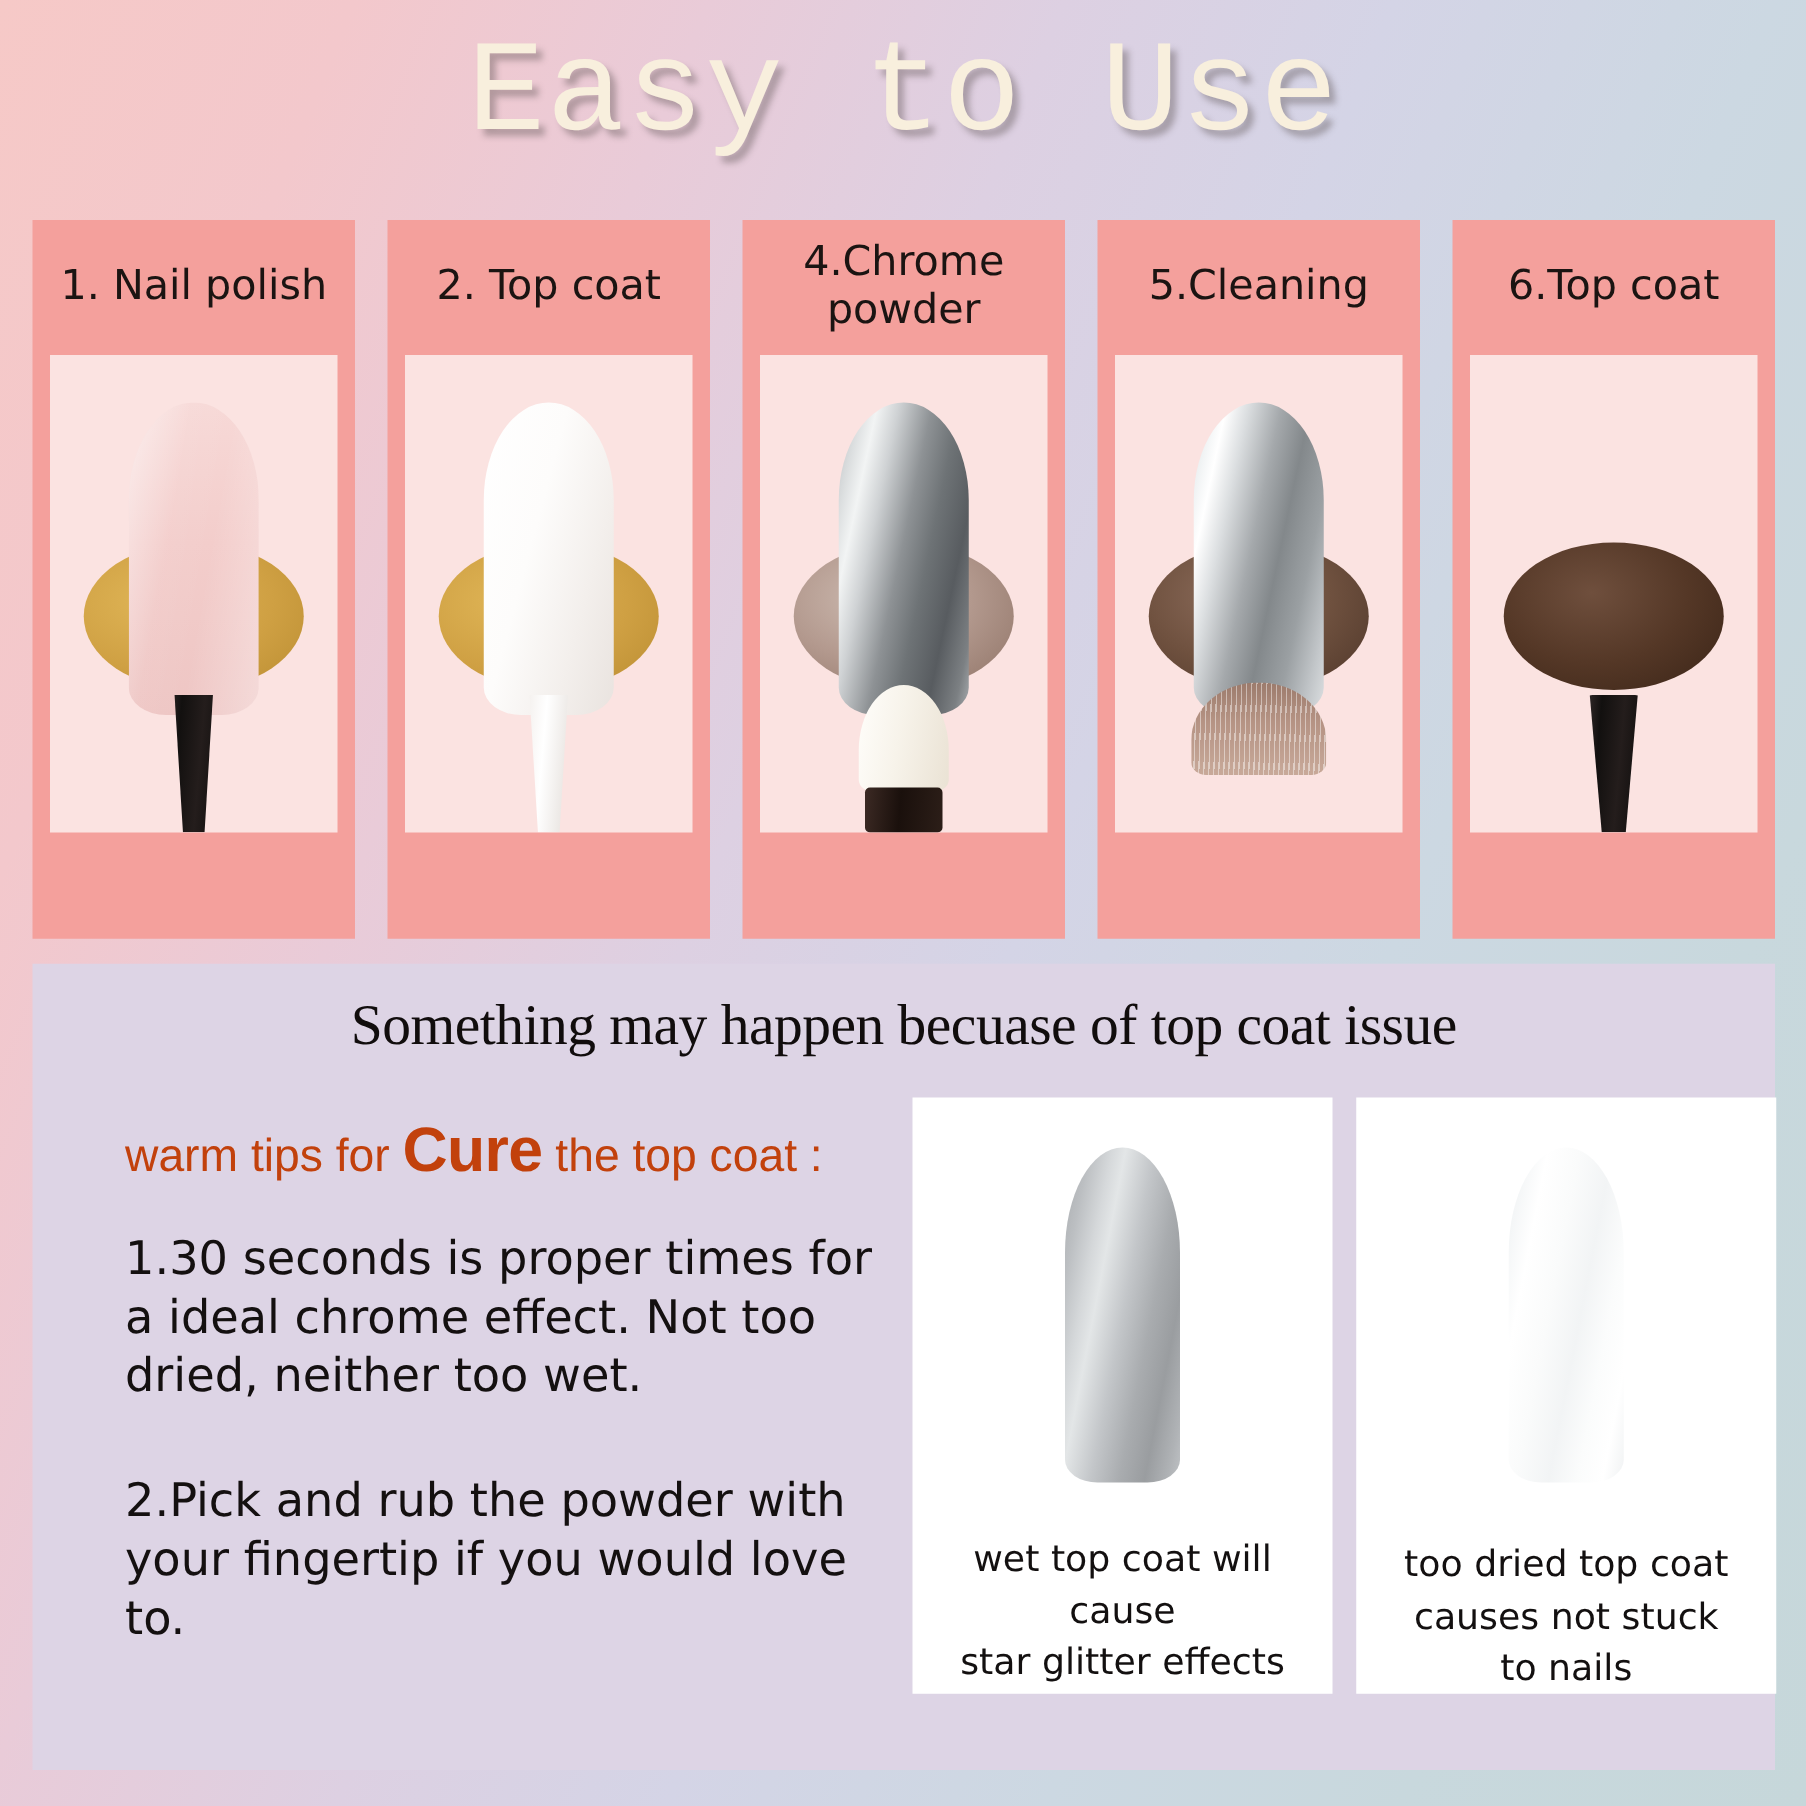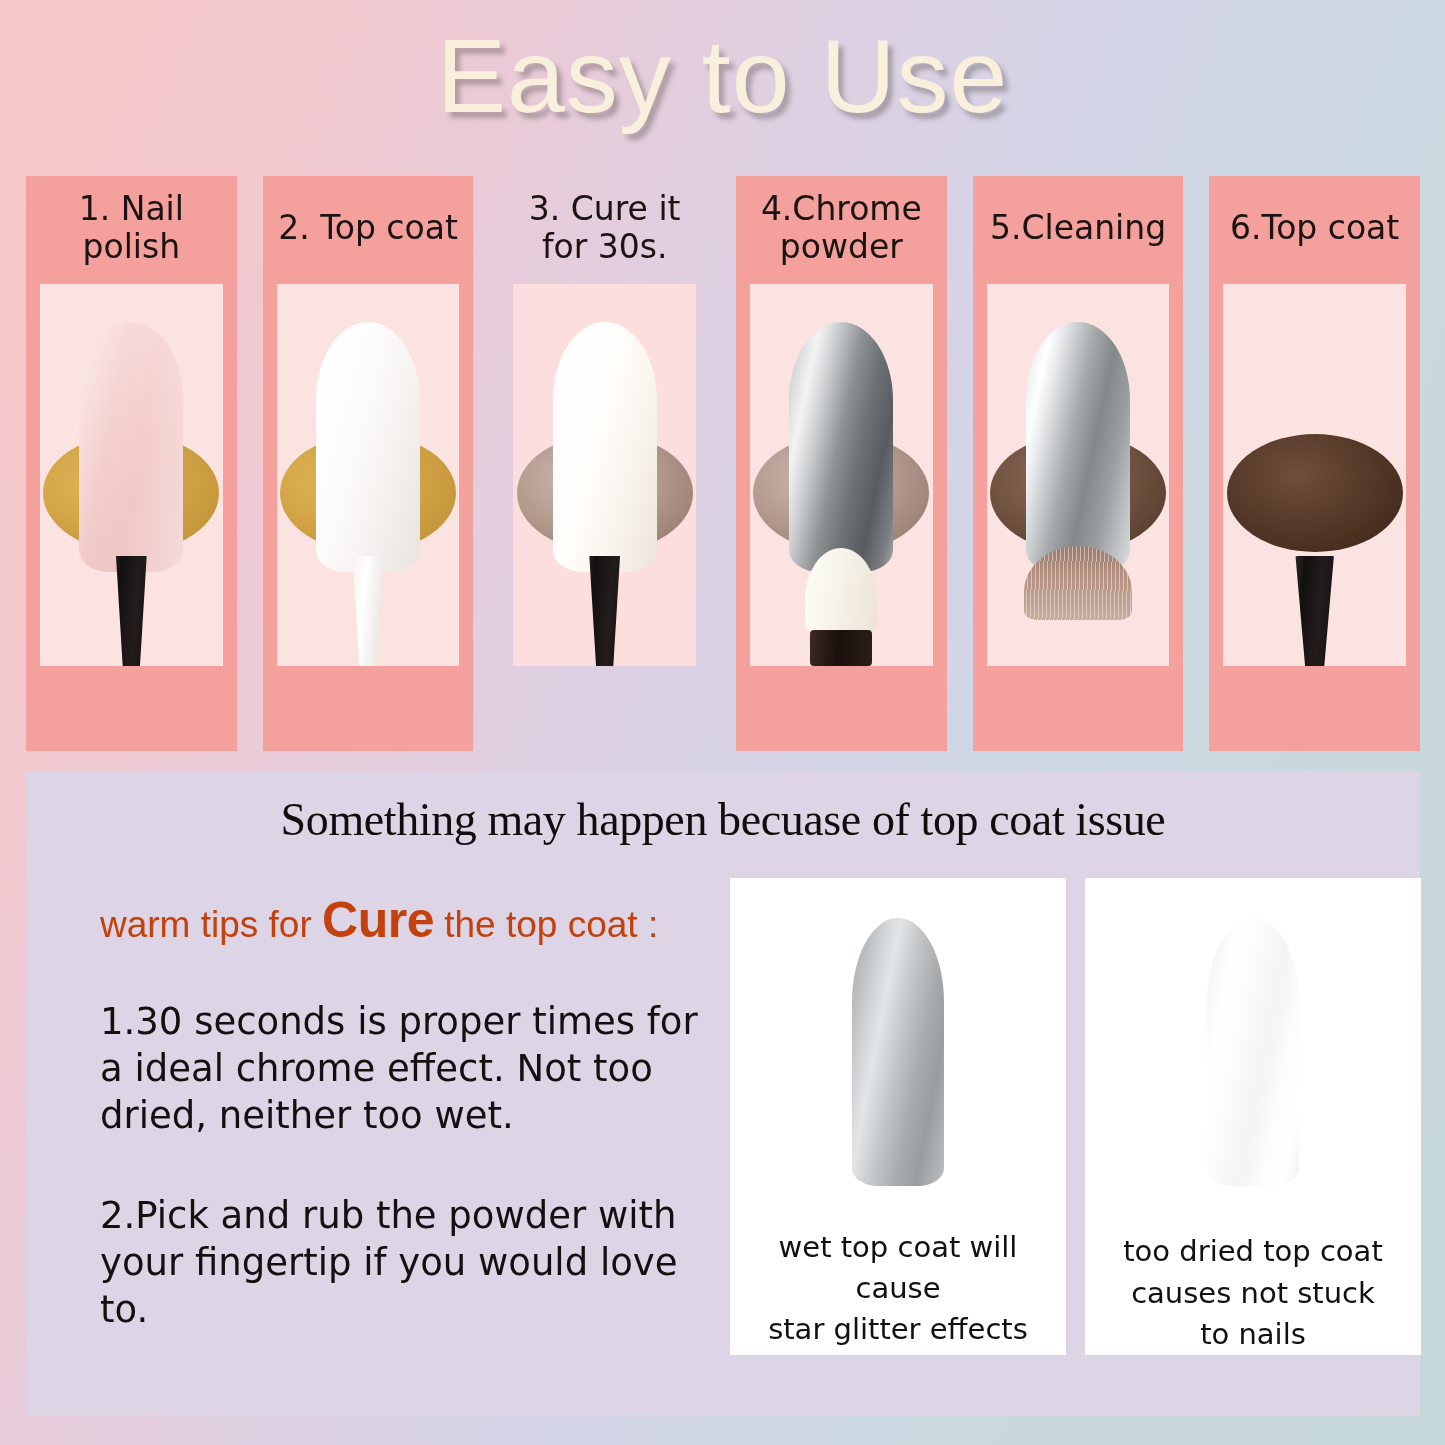--- a/index.html
+++ b/index.html
@@ -32,21 +32,21 @@
     top: 22px;
     left: 0;
     width: 1445px;
     text-align: center;
     font-size: 104px;
     line-height: 1.05;
     letter-spacing: 1px;
     font-weight: 400;
     color: #f8efdd;
     text-shadow: 5px 6px 5px rgba(90,80,80,0.40);
-    font-family: Liberation Sans, sans-serif;
+    font-family: Liberation Mono, monospace;
     white-space: nowrap;
   }
 
   
   .steps-strip {
     position: absolute;
     left: 26px;
     top: 176px;
     width: 1394px;
     height: 575px;
@@ -262,21 +262,21 @@
     color: #c2410c;
     font-family: Liberation Sans, sans-serif;
   }
   .tips-lead .cure-word {
     font-size: 50px;
     font-weight: 700;
     letter-spacing: -0.5px;
   }
 
   .tip-para {
-    margin-top: 45px;
+    margin-top: 30px;
     font-size: 37px;
     line-height: 1.28;
     color: #141010;
     font-family: "DejaVu Sans", sans-serif;
   }
   .tip-para.second { margin-top: 52px; }
 
   
   .example-card {
     position: absolute;
@@ -352,31 +352,20 @@
     <div class="step-label">2. Top coat</div>
     <div class="step-photo">
       <div class="blob blob-gold"></div>
       <div class="nail nail-white"></div>
       <div class="tool">
         <div class="brush-handle white-smear"></div>
       </div>
     </div>
   </div>
 
-  <div class="step-card tone-lavender">
-    <div class="step-label">3. Cure it
-for 30s.</div>
-    <div class="step-photo">
-      <div class="blob blob-taupe"></div>
-      <div class="nail nail-cream"></div>
-      <div class="tool">
-        <div class="brush-handle"></div>
-      </div>
-    </div>
-  </div>
 
   <div class="step-card tone-pink">
     <div class="step-label">4.Chrome
 powder</div>
     <div class="step-photo">
       <div class="blob blob-taupe"></div>
       <div class="nail nail-chrome-matte"></div>
       <div class="tool sponge-applicator">
         <div class="sponge-head"></div>
         <div class="sponge-grip"></div>

